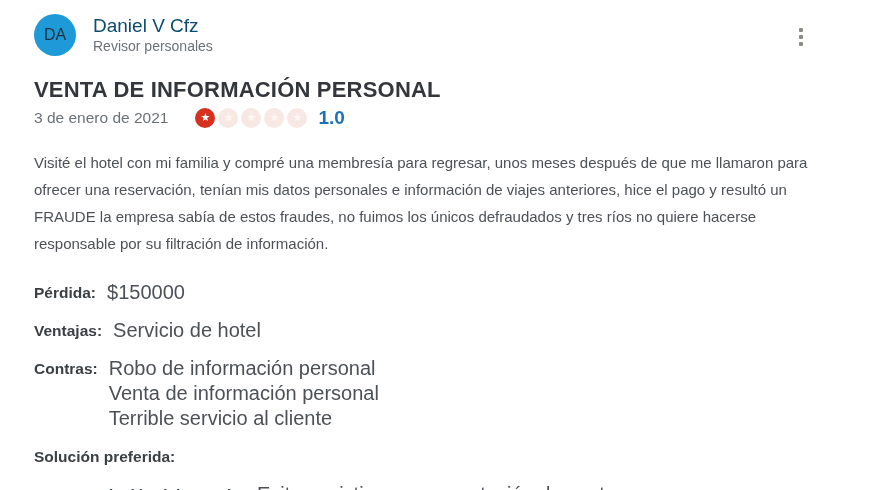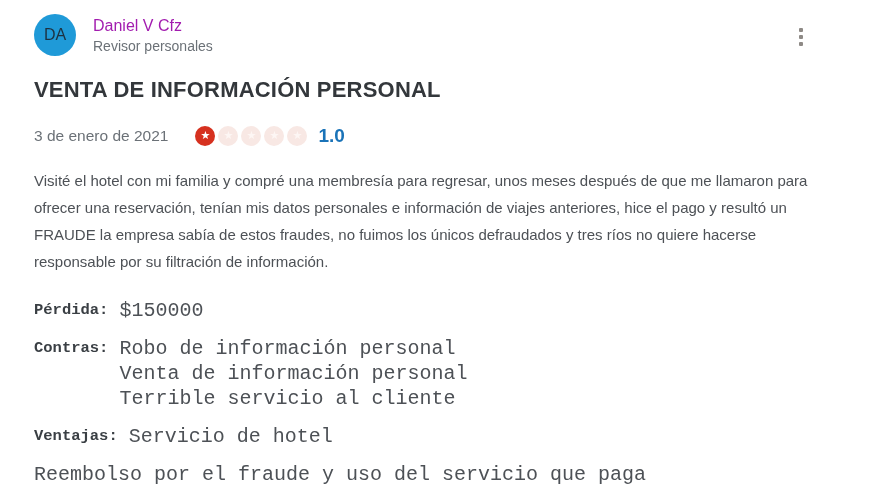--- a/index.html
+++ b/index.html
@@ -23,22 +23,22 @@
     width: 42px; height: 42px;
     border-radius: 50%;
     background: #1f9ad8;
     color: #1d3140;
     display: flex; align-items: center; justify-content: center;
     font-size: 16px;
     flex: 0 0 auto;
   }
   .author-info { margin-left: 17px; padding-top: 1px; }
   .author-name {
-    color: #a21caf;
-    font-size: 16px;
+    color: #0c4a6e;
+    font-size: 19px;
     line-height: 21px;
     text-decoration: none;
     display: inline-block;
     cursor: pointer;
   }
   .author-badge {
     color: #6b7177;
     font-size: 14px;
     line-height: 20px;
   }
@@ -58,21 +58,21 @@
 
   
   .review-title {
     margin-top: 21px;
     font-size: 22px;
     font-weight: bold;
     color: #33373b;
     letter-spacing: 0.2px;
   }
   .meta-row {
-    margin-top: 22px;
+    margin-top: 4px;
     display: flex;
     align-items: center;
     text-align: center;
   }
   .review-date {
     color: #6b7177;
     font-size: 15.5px;
   }
   .stars { display: flex; align-items: center; gap: 3px; margin-left: 27px; }
   .star-badge {
@@ -97,21 +97,21 @@
   .review-body {
     margin-top: 20px;
     max-width: 808px;
     font-size: 15px;
     line-height: 27px;
     color: #4d5156;
   }
 
   
   .details { margin-top: 23px; }
-  .detail-row { display: flex; margin-bottom: 13px; font-family: Liberation Mono, monospace; }
+  .detail-row { display: flex; margin-bottom: 13px; }
   .detail-label {
     font-weight: bold;
     color: #3a3f44;
     font-size: 15.5px;
     line-height: 25px;
     margin-right: 11px;
     white-space: nowrap;
   }
   .detail-values { font-size: 20px; line-height: 25px; color: #4d5156; }
 </style>
@@ -154,39 +154,37 @@
 
   <div class="details">
     <div class="detail-row">
       <span class="detail-label">Pérdida:</span>
       <div class="detail-values">
           <div>$150000</div>
         </div>
     </div>
 
     <div class="detail-row">
+      <span class="detail-label">Ventajas:</span>
+      <div class="detail-values">
+          <div>Servicio de hotel</div>
+        </div>
+    </div>
+
+    <div class="detail-row">
       <span class="detail-label">Contras:</span>
       <div class="detail-values">
           <div>Robo de información personal</div>
           <div>Venta de información personal</div>
           <div>Terrible servicio al cliente</div>
         </div>
     </div>
 
     <div class="detail-row">
-      <span class="detail-label">Ventajas:</span>
-      <div class="detail-values">
-          <div>Servicio de hotel</div>
-        </div>
-    </div>
-
-    <div class="detail-row">
-      <div class="detail-values">
-          <div>Reembolso por el fraude y uso del servicio que paga</div>
-        </div>
+      <span class="detail-label">Solución preferida:</span>
     </div>
 
     <div class="detail-row">
       <span class="detail-label">Recomendación del usuario:</span>
       <div class="detail-values">
           <div>Eviten asistir a su presentación de ventas, empresa fraudulenta</div>
         </div>
     </div>
   </div>
 

